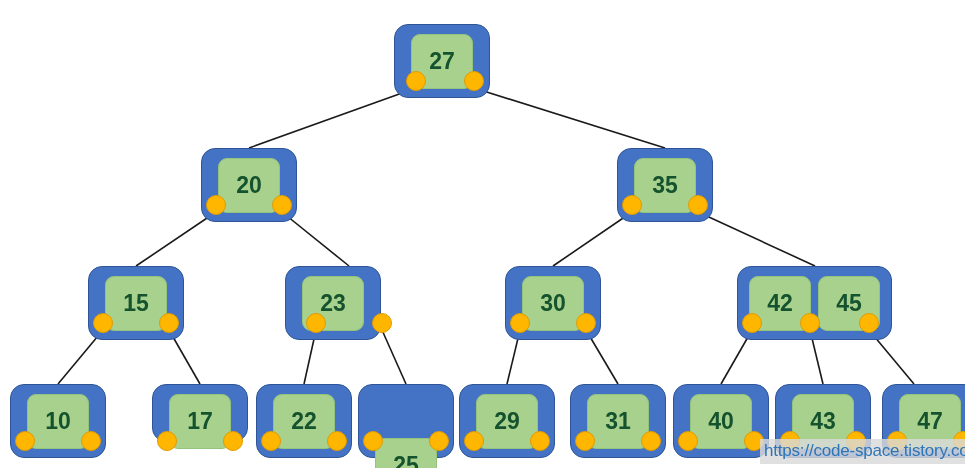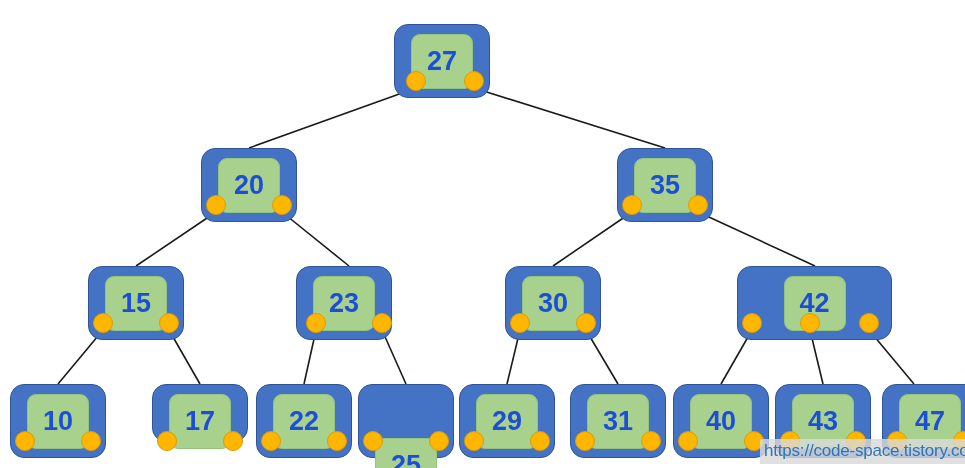--- a/index.html
+++ b/index.html
@@ -43,23 +43,23 @@
   .key {
     box-sizing: border-box;
     width: 62px;
     height: 55px;
     background: #A9D18E;
     border: 1.5px solid #94C47C;
     border-radius: 9px;
     display: flex;
     align-items: center;
     justify-content: center;
-    font-size: 27px;
+    font-size: 23px;
     font-weight: bold;
-    color: #1d4ed8;
+    color: #14532d;
     font-family: "Liberation Sans", sans-serif;
   }
   .ptr {
     position: absolute;
     width: 20px;
     height: 20px;
     border-radius: 50%;
     background: #FFB600;
     border: 1px solid #E09B00;
     box-sizing: border-box;
@@ -118,37 +118,38 @@
       </div>
       <div class="ptr" style="left: 622px; top: 195px; background: rgb(255, 182, 0); border-color: rgb(224, 155, 0);"></div>
       <div class="ptr" style="left: 688px; top: 195px; background: rgb(255, 182, 0); border-color: rgb(224, 155, 0);"></div>
       <div class="node" style="left: 88px; top: 266px; width: 96px; height: 74px; background: rgb(68, 114, 196); border-color: rgb(47, 85, 151);">
         <div class="keys">
           <div class="key" style="background: rgb(169, 209, 142); border-color: rgb(148, 196, 124);">15</div>
         </div>
       </div>
       <div class="ptr" style="left: 93px; top: 313px; background: rgb(255, 182, 0); border-color: rgb(224, 155, 0);"></div>
       <div class="ptr" style="left: 159px; top: 313px; background: rgb(255, 182, 0); border-color: rgb(224, 155, 0);"></div>
-      <div class="node" style="left: 296px; top: 266px; width: 96px; height: 74px; background: rgb(68, 114, 196); border-color: rgb(47, 85, 151);">
+      <div class="node" style="left: 285px; top: 266px; width: 96px; height: 74px; background: rgb(68, 114, 196); border-color: rgb(47, 85, 151);">
         <div class="keys">
           <div class="key" style="background: rgb(169, 209, 142); border-color: rgb(148, 196, 124);">23</div>
         </div>
       </div>
       <div class="ptr" style="left: 306px; top: 313px; background: rgb(255, 182, 0); border-color: rgb(224, 155, 0);"></div>
       <div class="ptr" style="left: 372px; top: 313px; background: rgb(255, 182, 0); border-color: rgb(224, 155, 0);"></div>
       <div class="node" style="left: 505px; top: 266px; width: 96px; height: 74px; background: rgb(68, 114, 196); border-color: rgb(47, 85, 151);">
         <div class="keys">
           <div class="key" style="background: rgb(169, 209, 142); border-color: rgb(148, 196, 124);">30</div>
         </div>
       </div>
       <div class="ptr" style="left: 510px; top: 313px; background: rgb(255, 182, 0); border-color: rgb(224, 155, 0);"></div>
       <div class="ptr" style="left: 576px; top: 313px; background: rgb(255, 182, 0); border-color: rgb(224, 155, 0);"></div>
       <div class="node" style="left: 737px; top: 266px; width: 155px; height: 74px; background: rgb(68, 114, 196); border-color: rgb(47, 85, 151);">
         <div class="keys">
           <div class="key" style="background: rgb(169, 209, 142); border-color: rgb(148, 196, 124);">42</div>
+          <div class="key" style="background: rgb(169, 209, 142); border-color: rgb(148, 196, 124);">45</div>
         </div>
       </div>
       <div class="ptr" style="left: 742px; top: 313px; background: rgb(255, 182, 0); border-color: rgb(224, 155, 0);"></div>
       <div class="ptr" style="left: 800px; top: 313px; background: rgb(255, 182, 0); border-color: rgb(224, 155, 0);"></div>
       <div class="ptr" style="left: 859px; top: 313px; background: rgb(255, 182, 0); border-color: rgb(224, 155, 0);"></div>
       <div class="node" style="left: 10px; top: 384px; width: 96px; height: 74px; background: rgb(68, 114, 196); border-color: rgb(47, 85, 151);">
         <div class="keys">
           <div class="key" style="background: rgb(169, 209, 142); border-color: rgb(148, 196, 124);">10</div>
         </div>
       </div>

